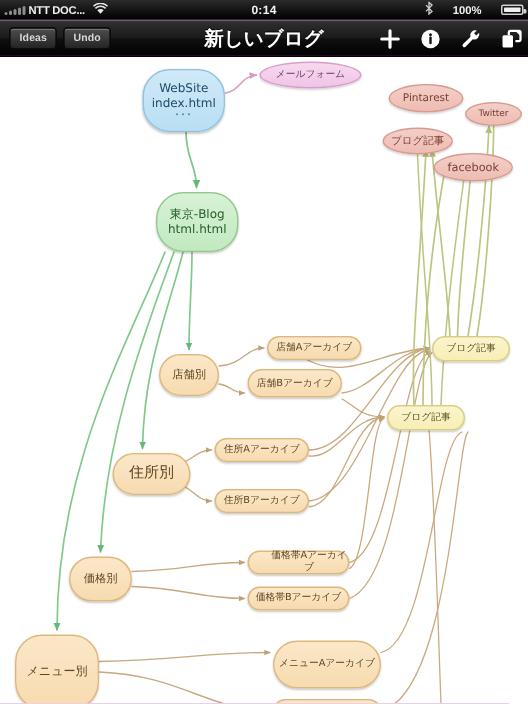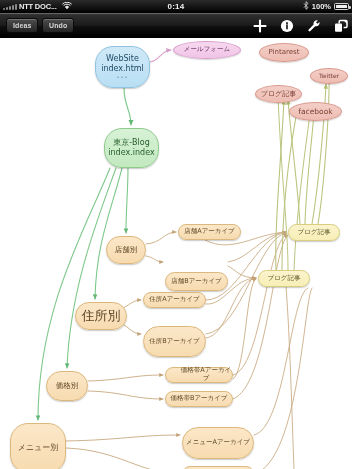--- a/index.html
+++ b/index.html
@@ -26,21 +26,21 @@
   .sb-dots i:nth-child(3){height:4px}
   .sb-dots i:nth-child(4){height:5px}
   .sb-dots i:nth-child(5){height:6px}
   .sb-carrier { font-size:7.5px; font-weight:bold; letter-spacing:-0.2px; color:#efefef; }
   .sb-wifi { margin-left:3px; font-size:8px; color:#e9e9e9; line-height:1; }
   .sb-center {
     position:absolute; left:0; right:0; text-align:center;
     font-size:8px; font-weight:bold; color:#f2f2f2; letter-spacing:0.2px;
   }
   .sb-right {
-    margin-left:auto; display:flex; align-items:center; gap:3px; padding-right:3px;
+    margin-left:auto; display:flex; align-items:center; gap:13px; padding-right:3px;
   }
   .sb-bt { font-size:8px; color:#cfcfcf; line-height:1; }
   .sb-pct { font-size:7.5px; font-weight:bold; color:#f0f0f0; }
   .sb-batt {
     position:relative; width:15px; height:7px; border:1px solid #d2d2d2;
     border-radius:1.5px; background:transparent;
   }
   .sb-batt::after {
     content:""; position:absolute; left:1px; top:1px; bottom:1px; right:1px;
     background:#f0f0f0; border-radius:0.5px;
@@ -149,20 +149,21 @@
           </svg>
       </span>
       <span class="sb-pct">100%</span>
       <span class="sb-batt"></span>
     </div>
   </div>
 
   <div class="navbar">
     <div class="nav-btn ideas">Ideas</div>
     <div class="nav-btn undo">Undo</div>
+    <div class="nav-title">新しいブログ</div>
     <div class="nav-icons">
       <span class="nav-ic">
         <svg width="14" height="14" viewBox="0 0 14 14">
             <path d="M7 1.5 V12.5 M1.5 7 H12.5" stroke="#ffffff" stroke-width="2.1" stroke-linecap="round"></path>
           </svg>
       </span>
       <span class="nav-ic">
         <svg width="14" height="14" viewBox="0 0 14 14">
             <circle cx="7" cy="7" r="6.1" fill="#ffffff"></circle>
             <path d="M7 3.2 a0.95 0.95 0 1 0 0.01 0 Z" fill="#111"></path>
@@ -260,24 +261,24 @@
           </div>
         </div>
         <div class="node n-ell n-pink" style="left: 173px; top: 3px; width: 68px; height: 18px; font-size: 6.5px;">
           <div>
             <span class="lbl">メールフォーム</span>
           </div>
         </div>
         <div class="node n-rect n-green" style="left: 104px; top: 90px; width: 55px; height: 40px; font-size: 8px;">
           <div>
             <span class="lbl">東京-Blog
-index.index</span>
-          </div>
-        </div>
-        <div class="node n-ell n-salmon" style="left: 259px; top: 5px; width: 50px; height: 19px; font-size: 7px;">
+html.html</span>
+          </div>
+        </div>
+        <div class="node n-ell n-salmon" style="left: 259px; top: 18px; width: 50px; height: 19px; font-size: 7px;">
           <div>
             <span class="lbl">Pintarest</span>
           </div>
         </div>
         <div class="node n-ell n-salmon" style="left: 310px; top: 30px; width: 38px; height: 16px; font-size: 6px;">
           <div>
             <span class="lbl">Twitter</span>
           </div>
         </div>
         <div class="node n-ell n-salmon" style="left: 255px; top: 47px; width: 47px; height: 18px; font-size: 7px;">
@@ -293,36 +294,36 @@
         <div class="node n-rect n-tan" style="left: 106px; top: 198px; width: 40px; height: 28px; font-size: 7.5px;">
           <div>
             <span class="lbl">店舗別</span>
           </div>
         </div>
         <div class="node n-rect n-tan" style="left: 178px; top: 186px; width: 63px; height: 16px; font-size: 6.5px; text-align: right;">
           <div>
             <span class="lbl">店舗Aアーカイブ</span>
           </div>
         </div>
-        <div class="node n-rect n-tan" style="left: 165px; top: 234px; width: 63px; height: 19px; font-size: 6.5px;">
+        <div class="node n-rect n-tan" style="left: 165px; top: 208px; width: 63px; height: 19px; font-size: 6.5px;">
           <div>
             <span class="lbl">店舗Bアーカイブ</span>
           </div>
         </div>
-        <div class="node n-rect n-tan" style="left: 75px; top: 264px; width: 52px; height: 28px; font-size: 13px;">
+        <div class="node n-rect n-tan" style="left: 75px; top: 264px; width: 52px; height: 28px; font-size: 10px;">
           <div>
             <span class="lbl">住所別</span>
           </div>
         </div>
         <div class="node n-rect n-tan" style="left: 143px; top: 254px; width: 63px; height: 16px; font-size: 6.5px;">
           <div>
             <span class="lbl">住所Aアーカイブ</span>
           </div>
         </div>
-        <div class="node n-rect n-tan" style="left: 143px; top: 288px; width: 63px; height: 31px; font-size: 6.5px;">
+        <div class="node n-rect n-tan" style="left: 143px; top: 288px; width: 63px; height: 16px; font-size: 6.5px;">
           <div>
             <span class="lbl">住所Bアーカイブ</span>
           </div>
         </div>
         <div class="node n-rect n-tan" style="left: 46px; top: 333px; width: 42px; height: 30px; font-size: 7.5px;">
           <div>
             <span class="lbl">価格別</span>
           </div>
         </div>
         <div class="node n-rect n-tan" style="left: 165px; top: 329px; width: 68px; height: 16px; font-size: 6.5px; padding-left: 14px;">

